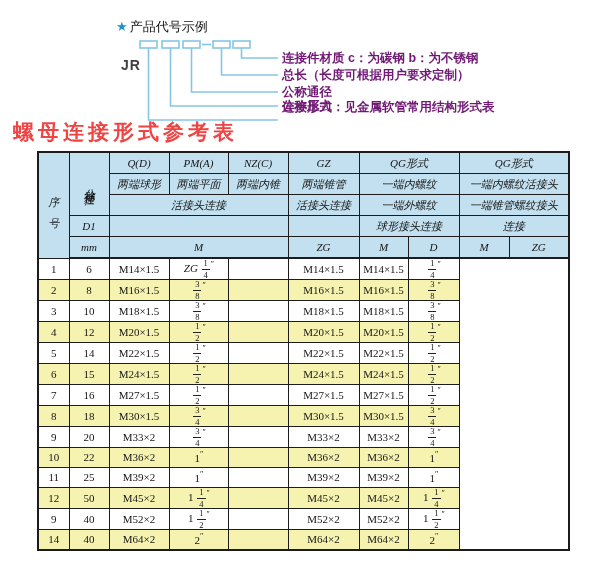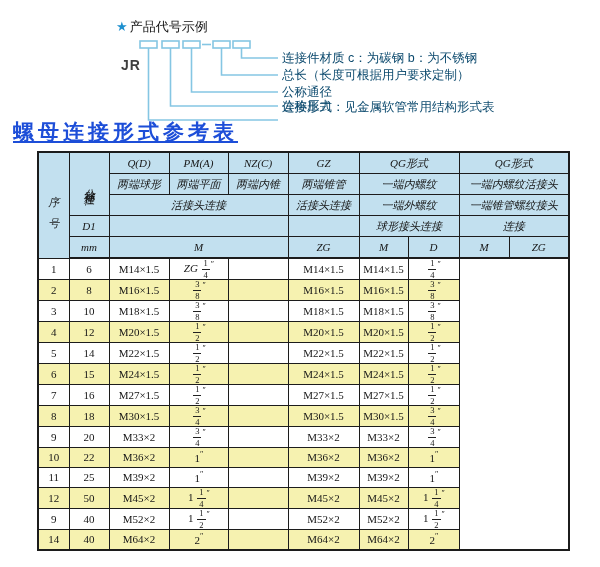--- a/index.html
+++ b/index.html
@@ -18,27 +18,27 @@
   .page{position:absolute;inset:0;}
 
   
   .diagram-title{position:absolute;left:116px;top:18px;font-size:13px;font-weight:normal;white-space:nowrap;}
   .diagram-title .star{color:var(--star);margin-right:2px;font-size:13px;}
   .jr{position:absolute;left:121px;top:37px;font-size:14px;font-weight:bold;color:#3f3f3f;
       font-family:"Liberation Sans",sans-serif;letter-spacing:1px;margin-top:20px;}
   svg.diagram-svg{position:absolute;left:0;top:0;}
   .dbox{fill:#ffffff;stroke:var(--diagram-line);stroke-width:1.6;}
   .dline{fill:none;stroke:var(--diagram-line);stroke-width:1.6;}
-  .dlabel{position:absolute;left:282px;font-size:12.5px;font-weight:normal;white-space:nowrap;
-          line-height:15px;color:#0c4a6e;}
+  .dlabel{position:absolute;left:282px;font-size:12.5px;font-weight:bold;white-space:nowrap;
+          line-height:15px;color:#701a75;}
 
   
   .table-title{position:absolute;left:13px;top:118px;margin:0;
     font-family:"Liberation Serif",serif;font-weight:900;font-size:21px;
-    letter-spacing:4px;color:#1d4ed8;text-decoration:underline;}
+    letter-spacing:4px;color:#ef4444;}
 
   
   table.ref{
     position:absolute;left:37px;top:151px;
     border-collapse:collapse;table-layout:fixed;width:531px;
     font-family:"Liberation Serif",serif;color:#161616;
     border:2.5px solid var(--border);
   }
   table.ref td{
     border:1.5px solid var(--border);

